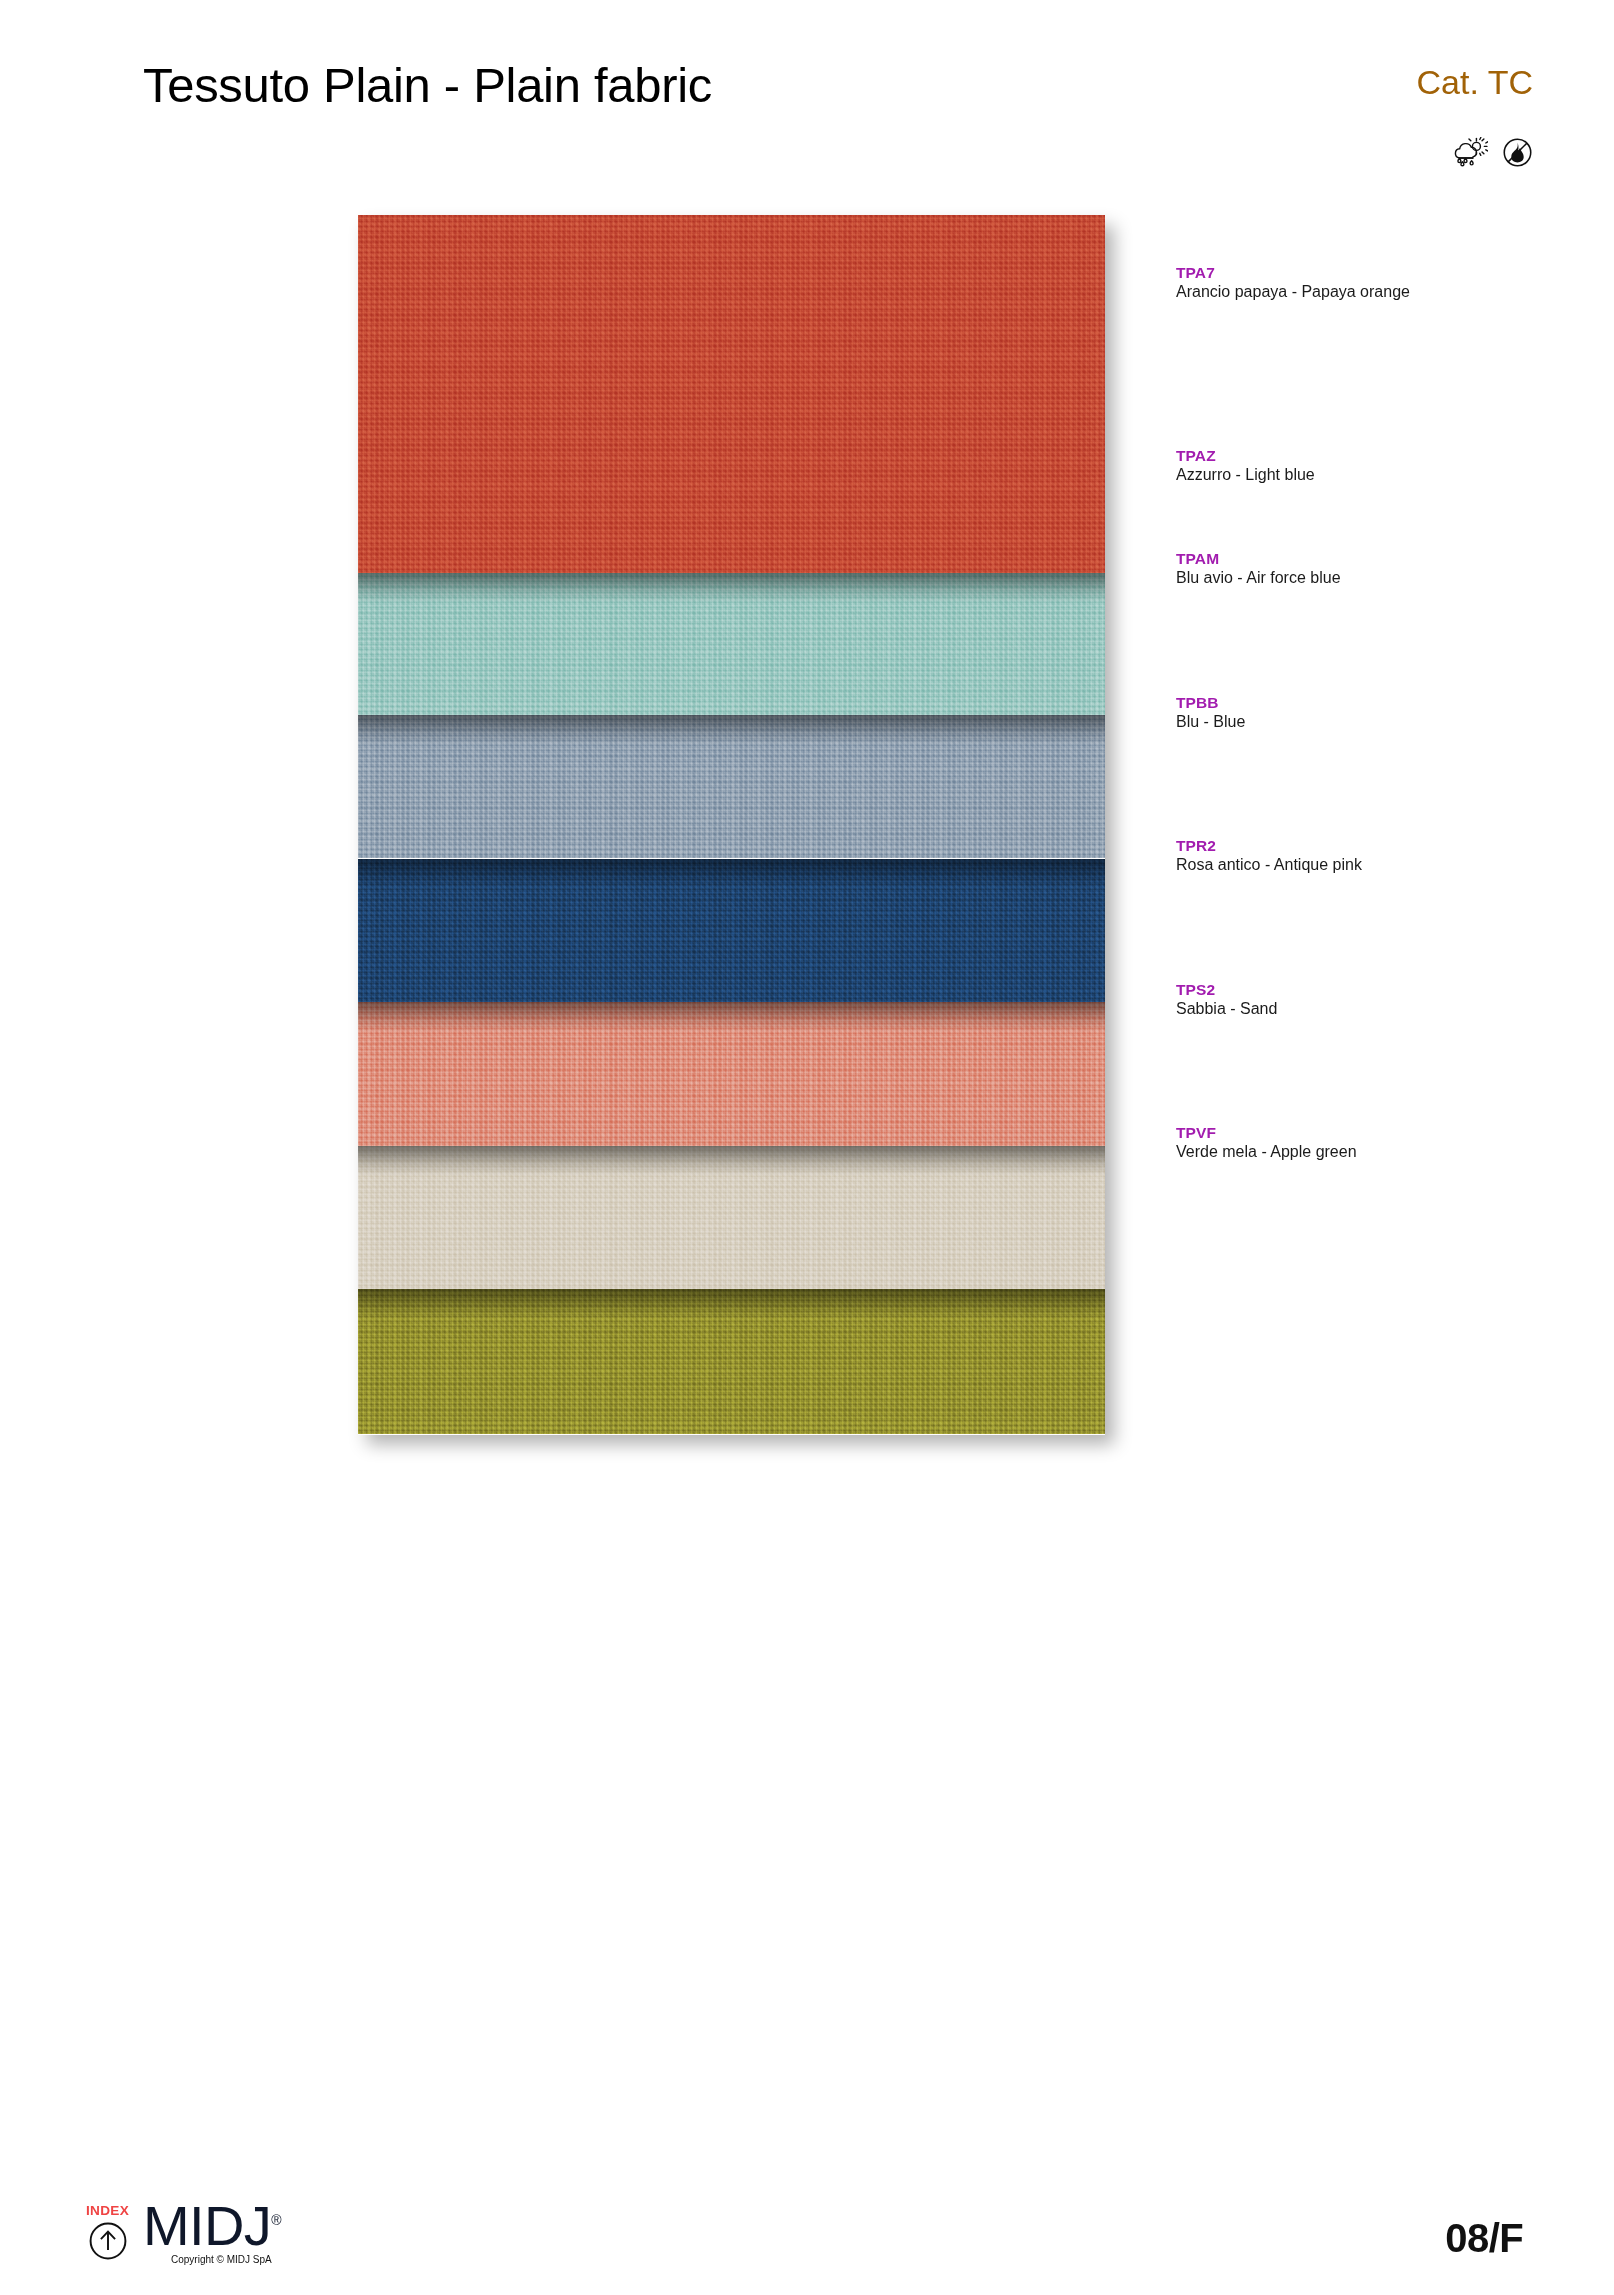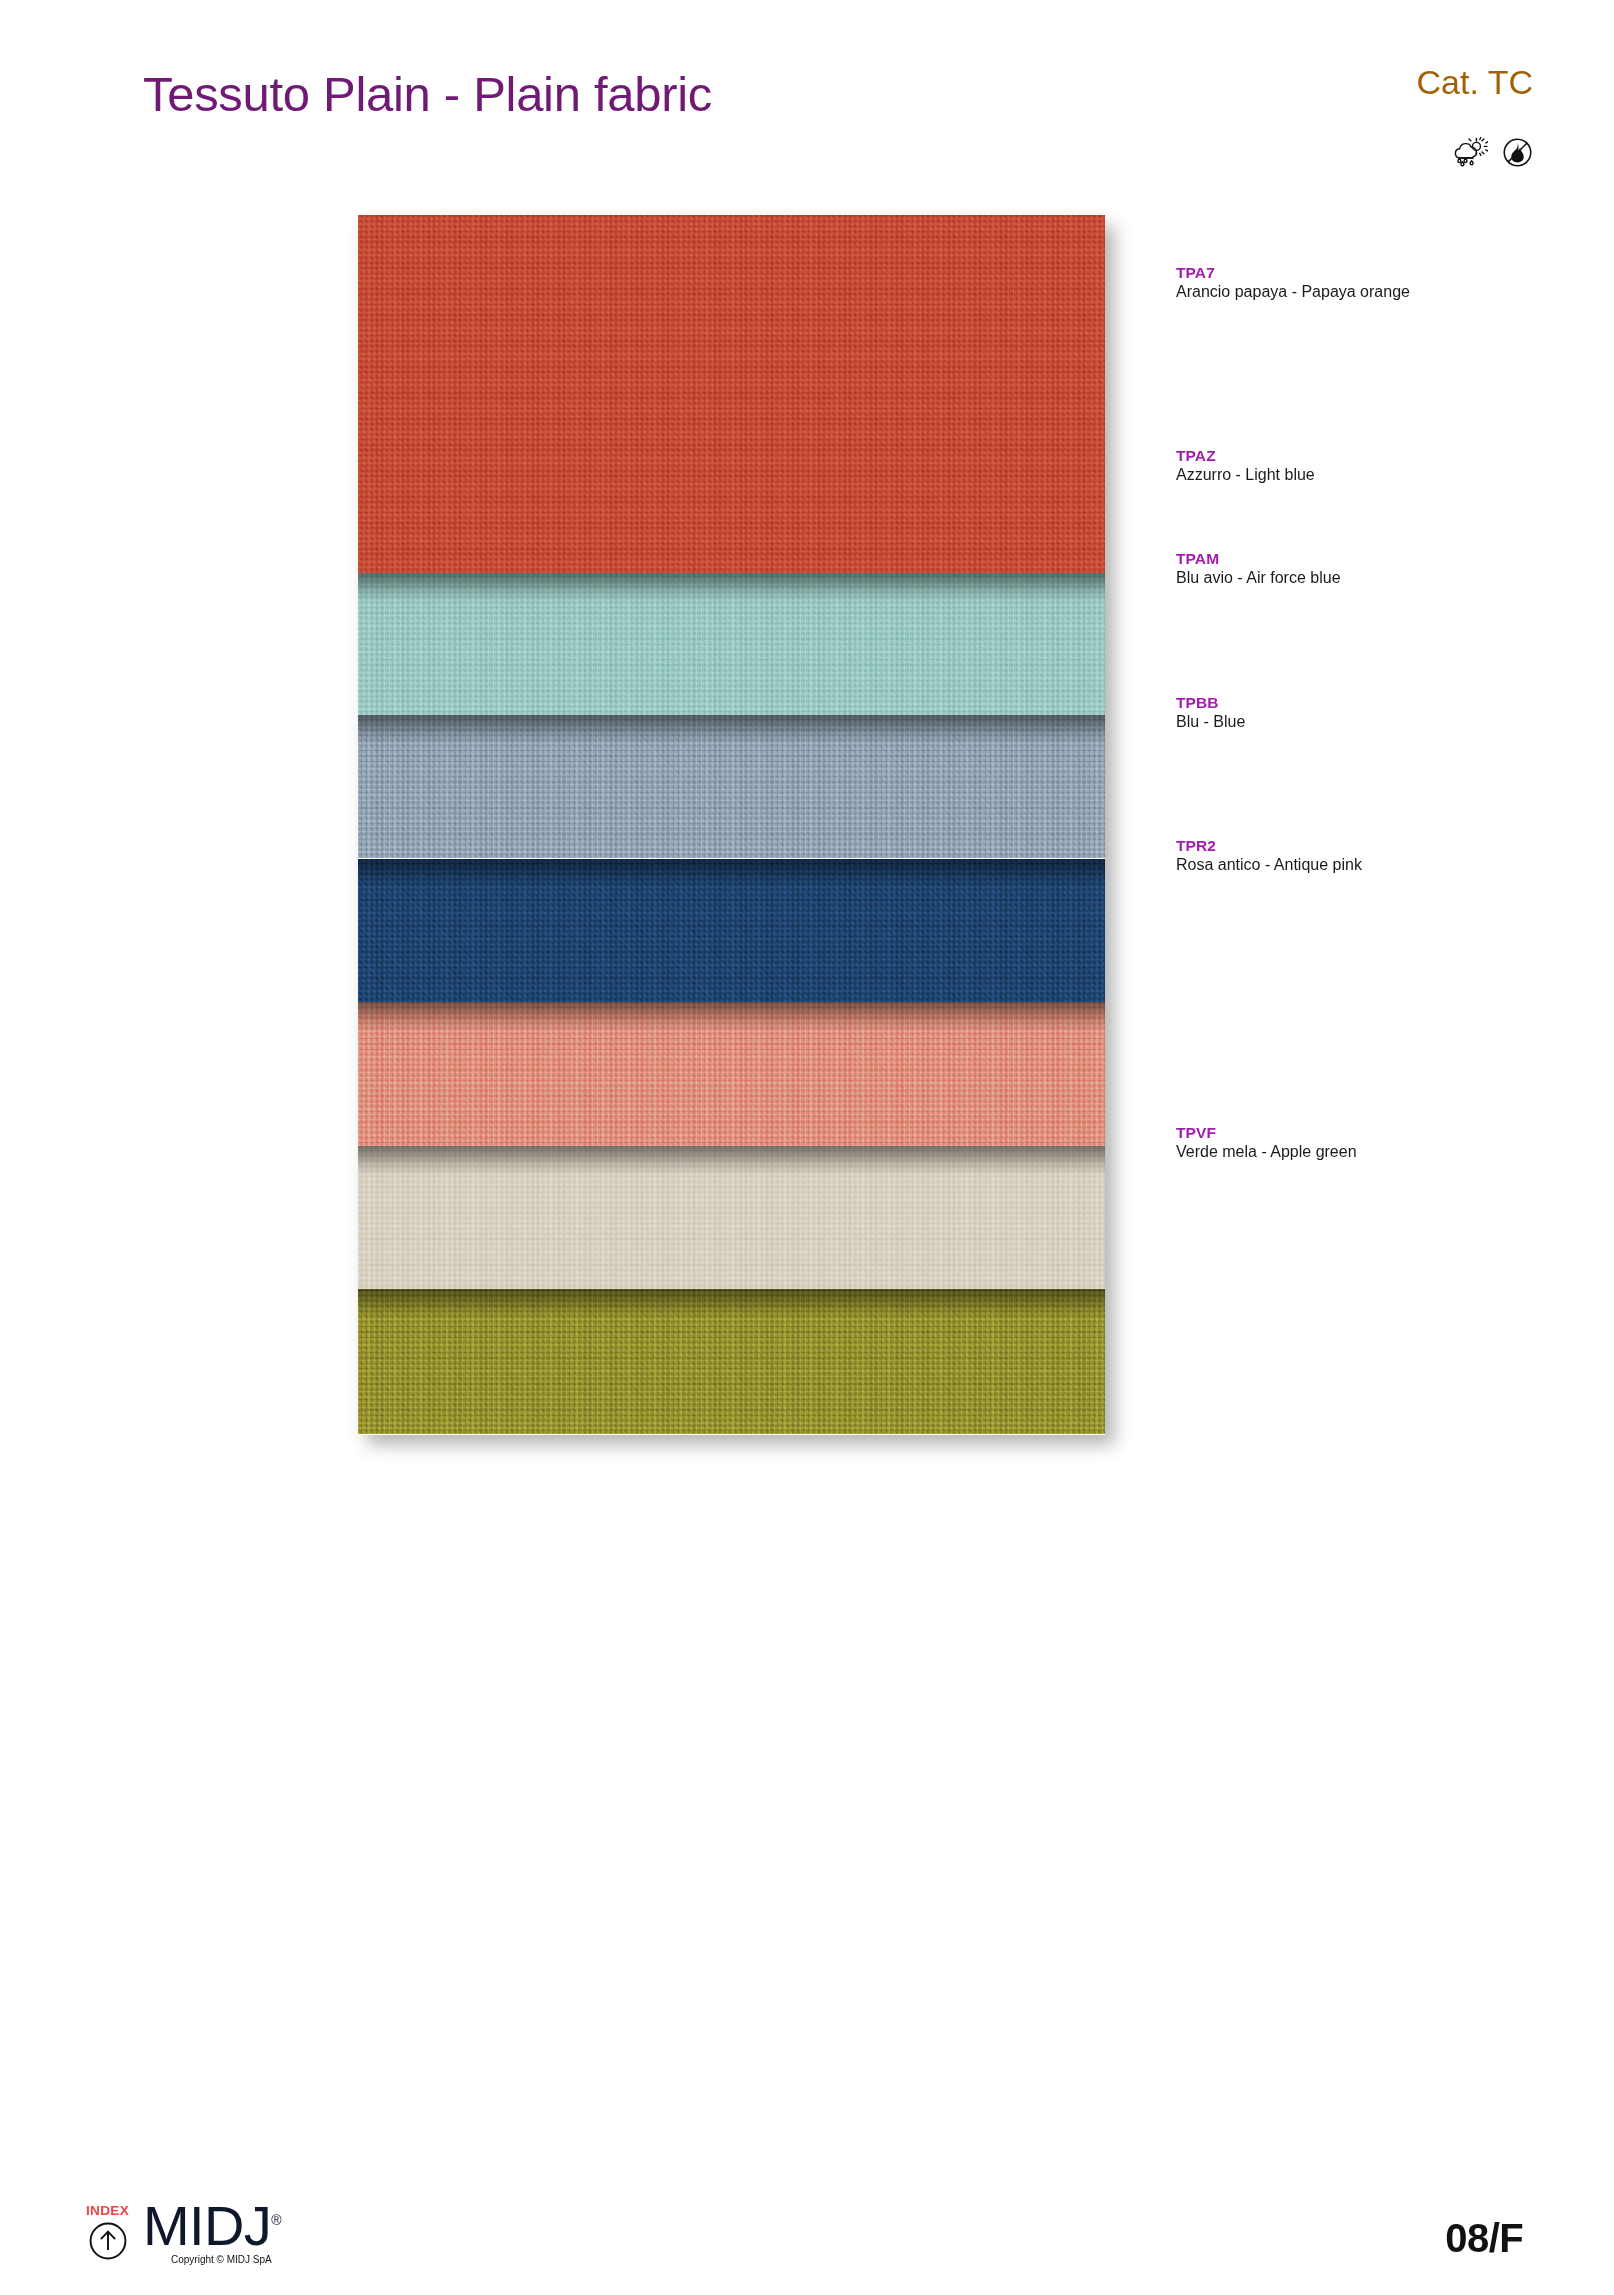--- a/index.html
+++ b/index.html
@@ -21,23 +21,22 @@
   }
 
   
   .page-title {
     position: absolute;
     left: 143px;
     top: 57px;
     font-size: 49px;
     font-weight: 400;
     letter-spacing: -0.3px;
-    color: #701a75;
-    white-space: nowrap;
-    margin-top: 9px;
+    color: #000000;
+    white-space: nowrap;
   }
 
   .cat-label {
     position: absolute;
     right: 81px;
     top: 63px;
     font-size: 34px;
     font-weight: 400;
     color: #a16207;
     white-space: nowrap;
@@ -332,20 +331,24 @@
         <div class="legend-name">Blu avio - Air force blue</div>
       </div>
       <div class="legend-item" style="top: 478px;">
         <div class="legend-code">TPBB</div>
         <div class="legend-name">Blu - Blue</div>
       </div>
       <div class="legend-item" style="top: 621px;">
         <div class="legend-code">TPR2</div>
         <div class="legend-name">Rosa antico - Antique pink</div>
       </div>
+      <div class="legend-item" style="top: 765px;">
+        <div class="legend-code">TPS2</div>
+        <div class="legend-name">Sabbia - Sand</div>
+      </div>
       <div class="legend-item" style="top: 908px;">
         <div class="legend-code">TPVF</div>
         <div class="legend-name">Verde mela - Apple green</div>
       </div>
     </div>
 
   <div class="footer">
 
     <div class="index-block">
       <div class="index-label">INDEX</div>

